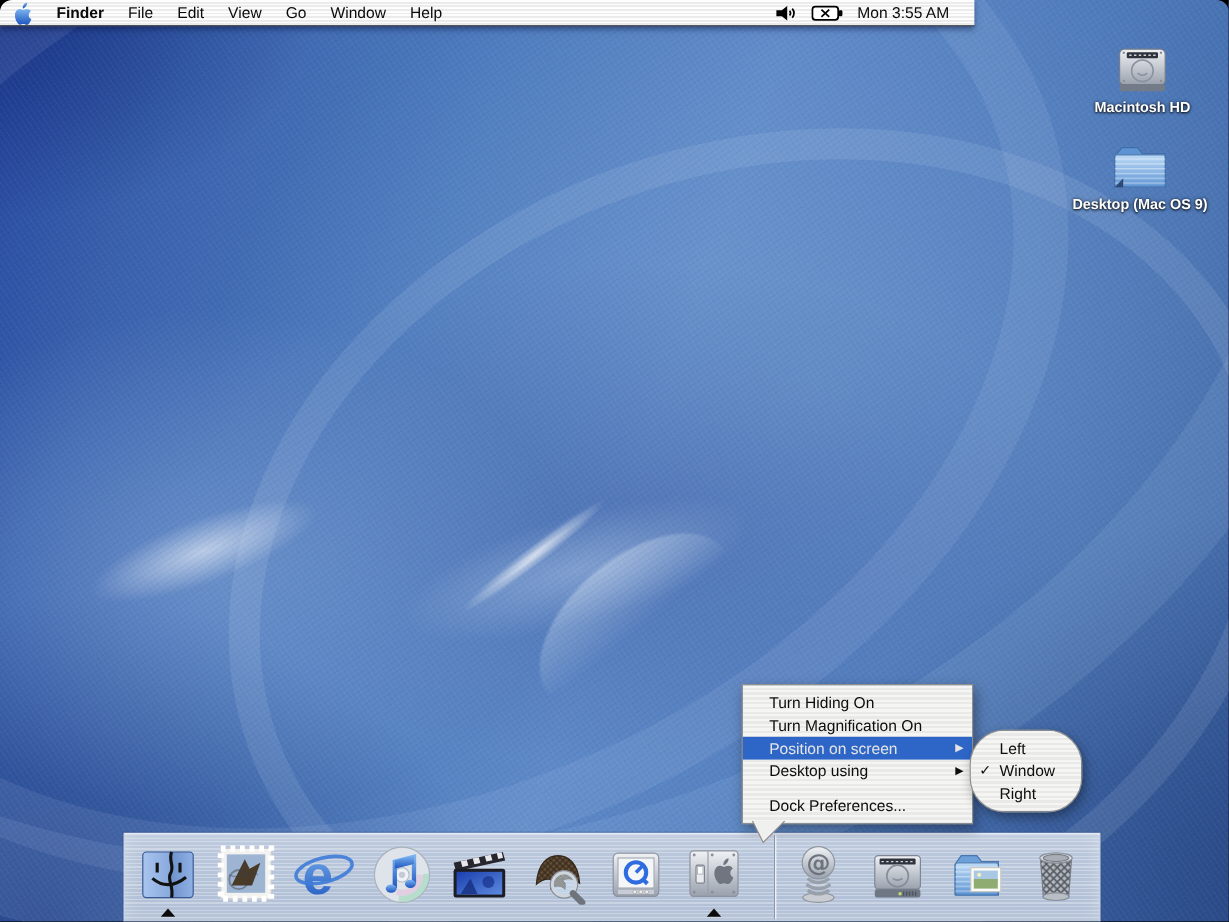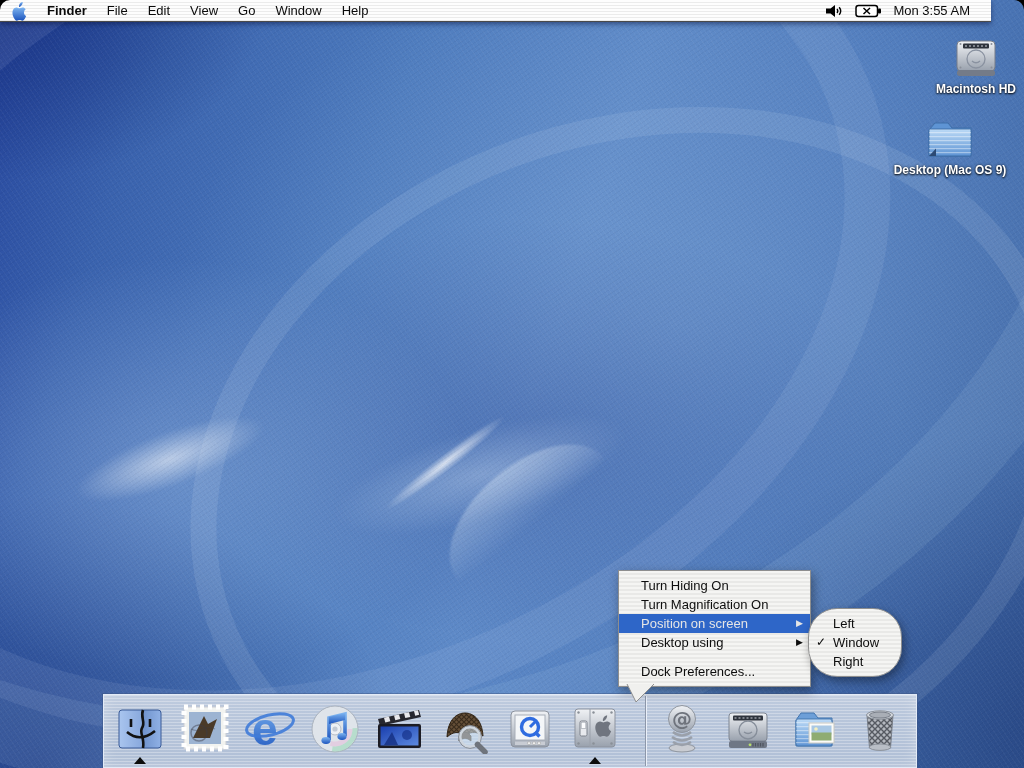--- a/index.html
+++ b/index.html
@@ -35,21 +35,21 @@
   .g3 { left:370px; top:455px; width:150px; height:16px; transform:rotate(-38deg);
         background:radial-gradient(closest-side, rgba(255,255,255,0.75), rgba(255,255,255,0)); }
   .g4 { left:420px; top:470px; width:190px; height:60px; transform:rotate(-40deg);
         background:linear-gradient(180deg, rgba(230,240,250,0.35), rgba(230,240,250,0)); border-radius:50% 50% 50% 50%/ 90% 90% 10% 10%; filter:blur(1px); }
 
   .corner { position:absolute; width:10px; height:10px; background:#000; z-index:60; }
   .corner.tl { left:0; top:0; clip-path:path('M0 0 L10 0 A10 10 0 0 0 0 10 Z'); }
   .corner.tr { right:0; top:0; clip-path:path('M0 0 L10 0 L10 10 A10 10 0 0 0 0 0 Z'); }
 
   
-  .menubar { position:absolute; left:0; top:0; width:991px; height:22px; z-index:40;
+  .menubar { position:absolute; left:0; top:0; width:812px; height:22px; z-index:40;
     display:flex; align-items:center;
     background:repeating-linear-gradient(180deg,#fdfdfd 0 1.5px,#ebebeb 1.5px 3px);
     border-bottom:1px solid #4a4a4a;
     box-shadow:0 2px 5px rgba(5,15,60,0.5);
     font-size:13px; color:#0a0a0a;
   }
   .apple-menu { margin-left:11px; padding:0 9px 0 0; height:22px; display:flex; align-items:center; }
   .mitem { padding:0 10px; line-height:21px; white-space:nowrap; }
   .mitem.bold { font-weight:bold; }
   .mb-spacer { flex:1; }
@@ -167,21 +167,21 @@
       </svg>
       <svg width="27" height="16" viewBox="0 0 27 16">
         <rect x="1" y="2.5" width="21.5" height="11" rx="2.5" fill="#fff" stroke="#000" stroke-width="1.5"></rect>
         <rect x="23" y="5.5" width="3" height="5" rx="1" fill="#000"></rect>
         <path d="M8.5 5 L15 11 M15 5 L8.5 11" stroke="#000" stroke-width="1.5"></path>
       </svg>
       <div class="clock">Mon 3:55 AM</div>
     </div>
   </div>
 
-  <div class="dicon" style="left:952px;top:33px;width:48px;height:62px;">
+  <div class="dicon" style="left:928px;top:33px;width:48px;height:62px;">
     <svg width="48" height="48" viewBox="0 0 48 48">
       <rect x="5" y="8" width="38" height="30" rx="4" fill="url(#gSilver)" stroke="#767d89"></rect>
       <rect x="11" y="10.5" width="26" height="5" rx="1" fill="#2e333c"></rect>
       <path d="M13 13 h2 M17 13 h2 M21 13 h2 M25 13 h2 M29 13 h2 M33 13 h2" stroke="#cfd3da" stroke-width="1.2"></path>
       <circle cx="24" cy="26" r="9" fill="none" stroke="#8a92a0" stroke-width="1.3"></circle>
       <path d="M20 28 q4 3.5 8 0" stroke="#8a92a0" stroke-width="1.3" fill="none"></path>
       <rect x="5" y="37" width="38" height="6" rx="2.5" fill="#747b88"></rect>
       <circle cx="8.5" cy="11" r="1" fill="#8a8f99"></circle>
         <circle cx="39.5" cy="11" r="1" fill="#8a8f99"></circle>
       <circle cx="8.5" cy="34.5" r="1" fill="#8a8f99"></circle>

